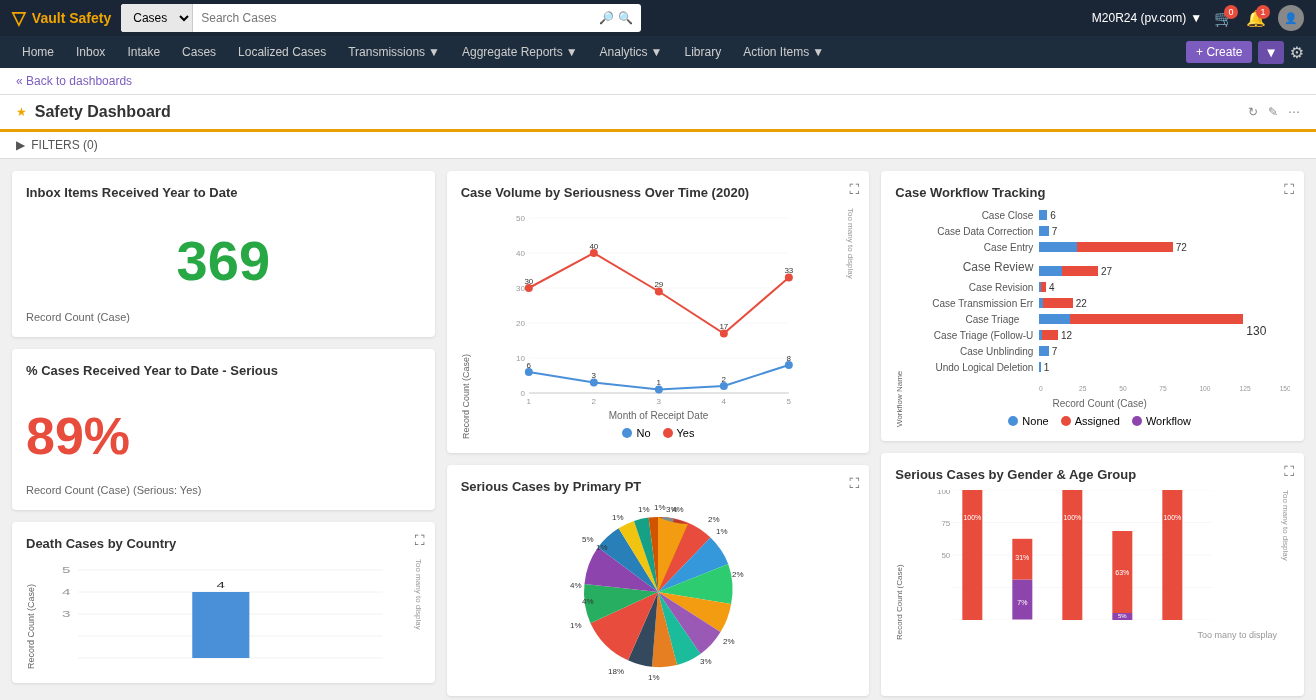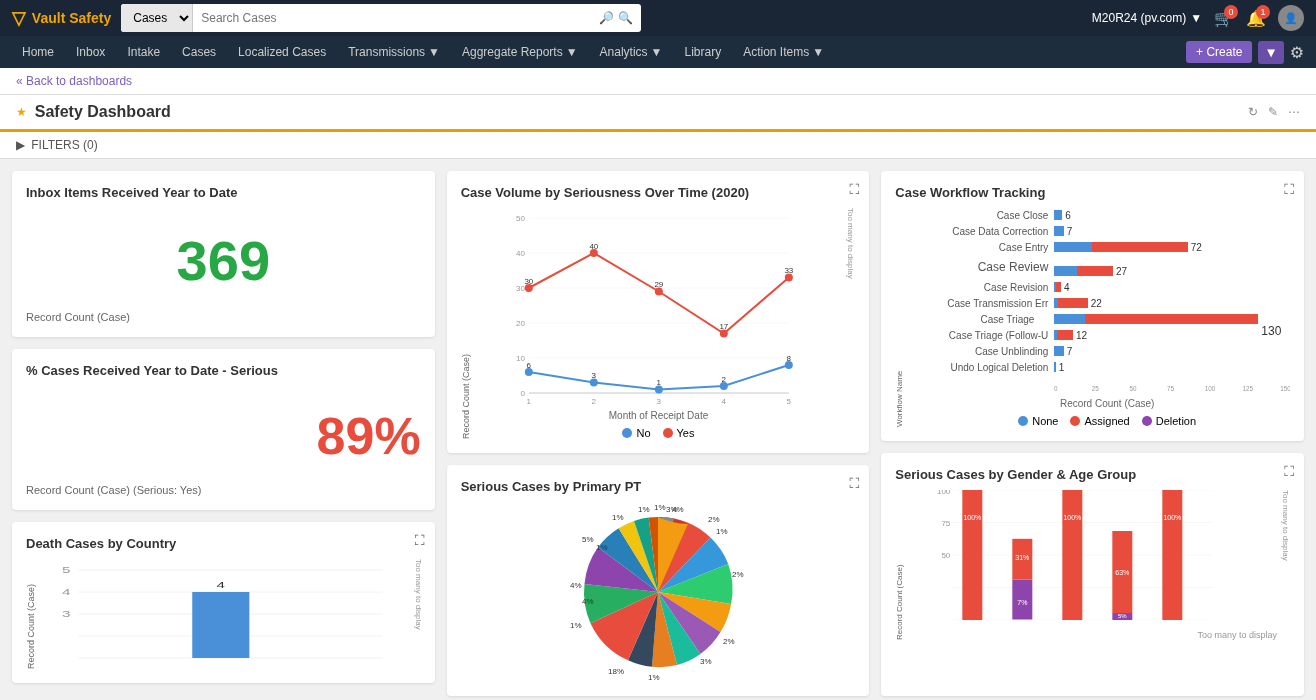--- a/index.html
+++ b/index.html
@@ -101,21 +101,21 @@
       position: relative; overflow: hidden;
     }
     .card-title { font-size: 13px; font-weight: bold; color: #333; margin-bottom: 8px; }
     .card-expand { position: absolute; top: 10px; right: 10px; cursor: pointer; color: #666; font-size: 14px; }
 
     
     .big-number { font-size: 56px; font-weight: bold; color: #28a745; text-align: center; padding: 20px 0 10px; }
     .card-label { font-size: 11px; color: #666; margin-top: 8px; }
 
     
-    .big-percent { font-size: 52px; font-weight: bold; color: #e74c3c; text-align: right; padding: 20px 0 10px; }
+    .big-percent { font-size: 52px; font-weight: bold; color: #e74c3c; text-align: left; padding: 20px 0 10px; }
 
     
     .left-col {
       display: flex; flex-direction: column; gap: 12px;
     }
 
     
     svg { display: block; }
 
     
@@ -392,21 +392,21 @@
         </svg>
       </div>
     </div>
   </div>
 
   <div style="display:flex; flex-direction:column; gap:12px;">
 
     <div class="card">
       <div class="card-title">Case Workflow Tracking</div>
       <span class="card-expand">⛶</span>
-      <div style="display:flex; gap:20px;">
+      <div style="display:flex; gap:5px;">
         <div class="rotated" style="font-size:8px;">Workflow Name</div>
         <div style="flex:1; overflow:hidden;">
 
           <div id="workflow-bars">
               <div style="display: flex; align-items: center; margin-bottom: 2px; font-size: 10px;">
                 <div style="width: 130px; text-align: right; padding-right: 6px; color: rgb(85, 85, 85); font-size: 10px; white-space: nowrap; overflow: hidden; text-overflow: ellipsis;">Case Close</div>
                 <div style="flex: 1 1 0%; position: relative; height: 14px;">
                   <div style="position: absolute; left: 0px; top: 2px; height: 10px; width: 8px; background: rgb(74, 144, 217);"></div>
                   <span style="position: absolute; left: 11px; top: 2px; font-size: 10px; color: rgb(51, 51, 51);">6</span>
                 </div>
@@ -498,21 +498,21 @@
             <div class="legend-item">
               <div class="legend-dot" style="background:#4a90d9;"></div>
               <span>None</span>
             </div>
             <div class="legend-item">
               <div class="legend-dot" style="background:#e74c3c;"></div>
               <span>Assigned</span>
             </div>
             <div class="legend-item">
               <div class="legend-dot" style="background:#8e44ad;"></div>
-              <span>Deletion</span>
+              <span>Workflow</span>
             </div>
           </div>
         </div>
       </div>
     </div>
 
     <div class="card" style="flex:1;">
       <div class="card-title">Serious Cases by Gender &amp; Age Group</div>
       <span class="card-expand">⛶</span>
       <div style="display:flex; gap:4px; height:150px; align-items:stretch;">

